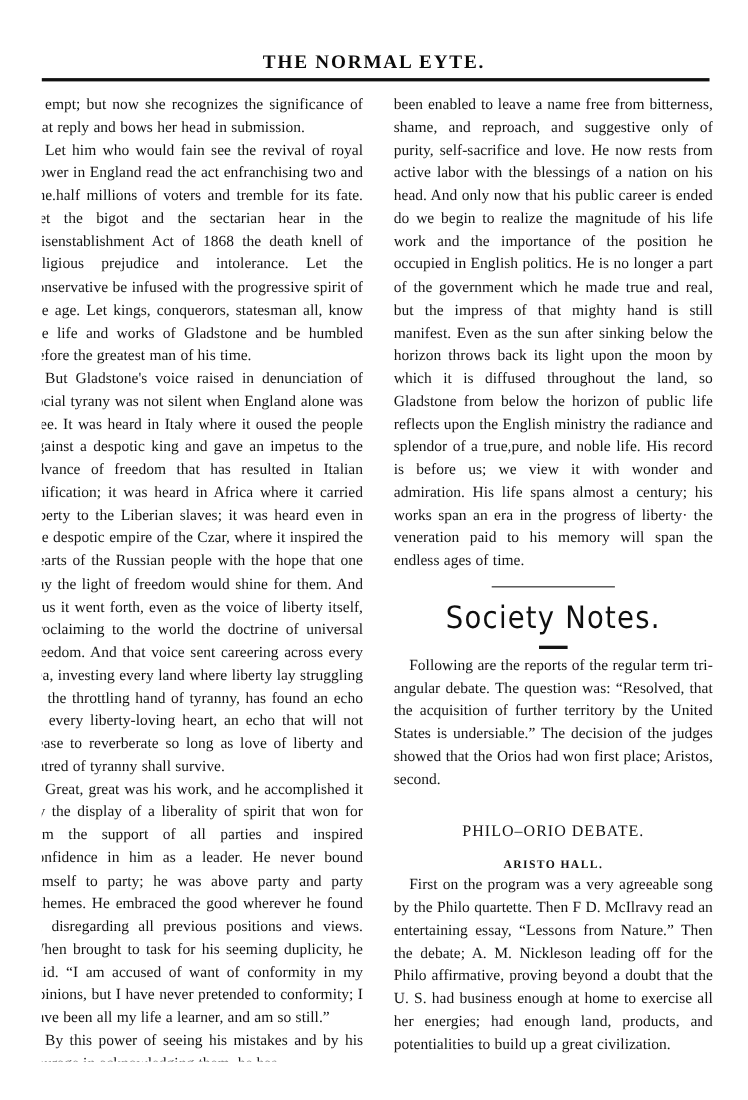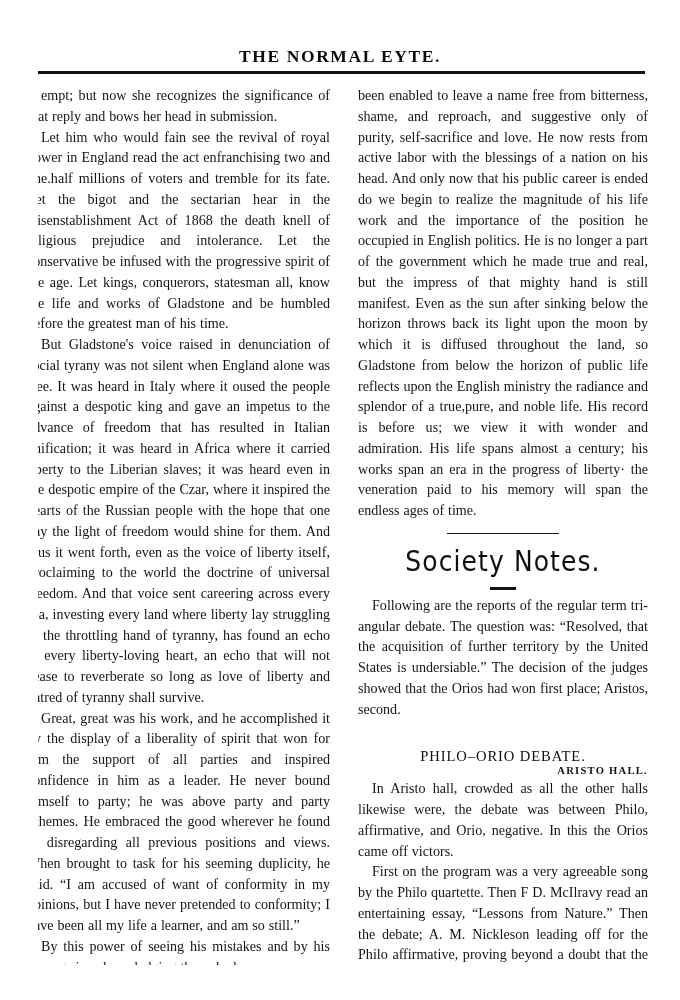--- a/index.html
+++ b/index.html
@@ -131,22 +131,22 @@
     margin: 29px 0 0 0;
     text-align: center;
     font-weight: 400;
     font-size: 14.6px;
     letter-spacing: 0.9px;
     color: #101010;
     white-space: pre;
   }
 
   h4.subsubhead {
-    margin: 0 0 2px 0;
-    text-align: right;
+    margin: 16px 0 2px 0;
+    text-align: center;
     font-weight: bold;
     font-size: 10.6px;
     letter-spacing: 1.25px;
     color: #121212;
     white-space: pre;
   }
 
   .gap-sm { height: 5px; }
 </style>
 </head>
@@ -182,20 +182,19 @@
         <div class="section-dash"></div>
 
         <div class="gap-sm"></div>
 
         <p class="body">Following are the reports of the regular term tri-angular debate.   The question was: “Resolved, that the acquisition of further territory by the United States is undersiable.” The decision of the judges showed that the Orios had won first place; Aristos, second.</p>
 
         <h3 class="subhead">PHILO–ORIO DEBATE.</h3>
 
         <h4 class="subsubhead">ARISTO HALL.</h4>
 
-        <p class="body">In Aristo hall, crowded as all the other halls likewise were, the debate was between Philo, affirmative, and Orio, negative.   In this the Orios came off victors.</p>
         <p class="body">First on the program was a very agreeable song by the Philo quartette.   Then F D. McIlravy read an entertaining essay, “Lessons from Nature.”   Then the debate; A. M. Nickleson leading off for the Philo affirmative, proving beyond a doubt that the U. S. had business enough at home to exercise all her energies; had enough land, products, and potentialities to build up a great civilization.</p>
 
       </div>
     </div>
 
   </div>
 </div>
 
 </body></html>

